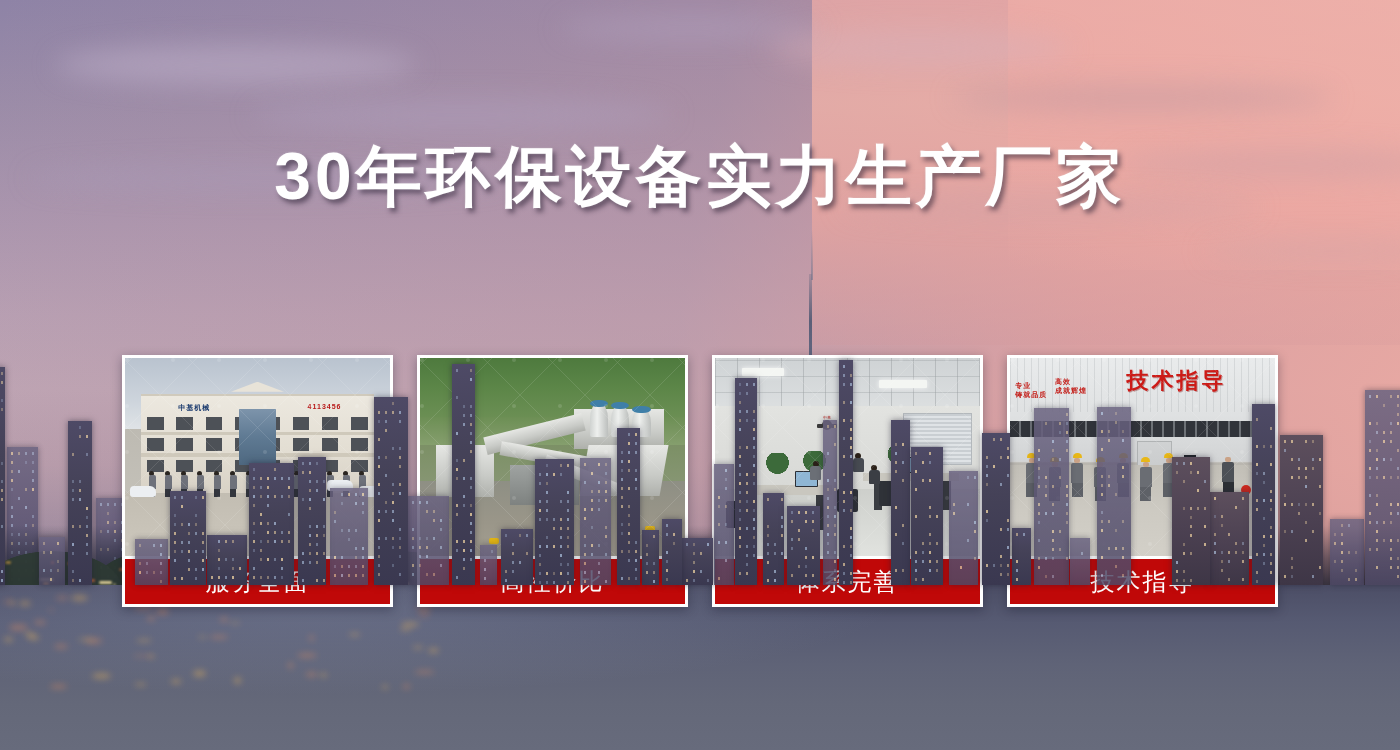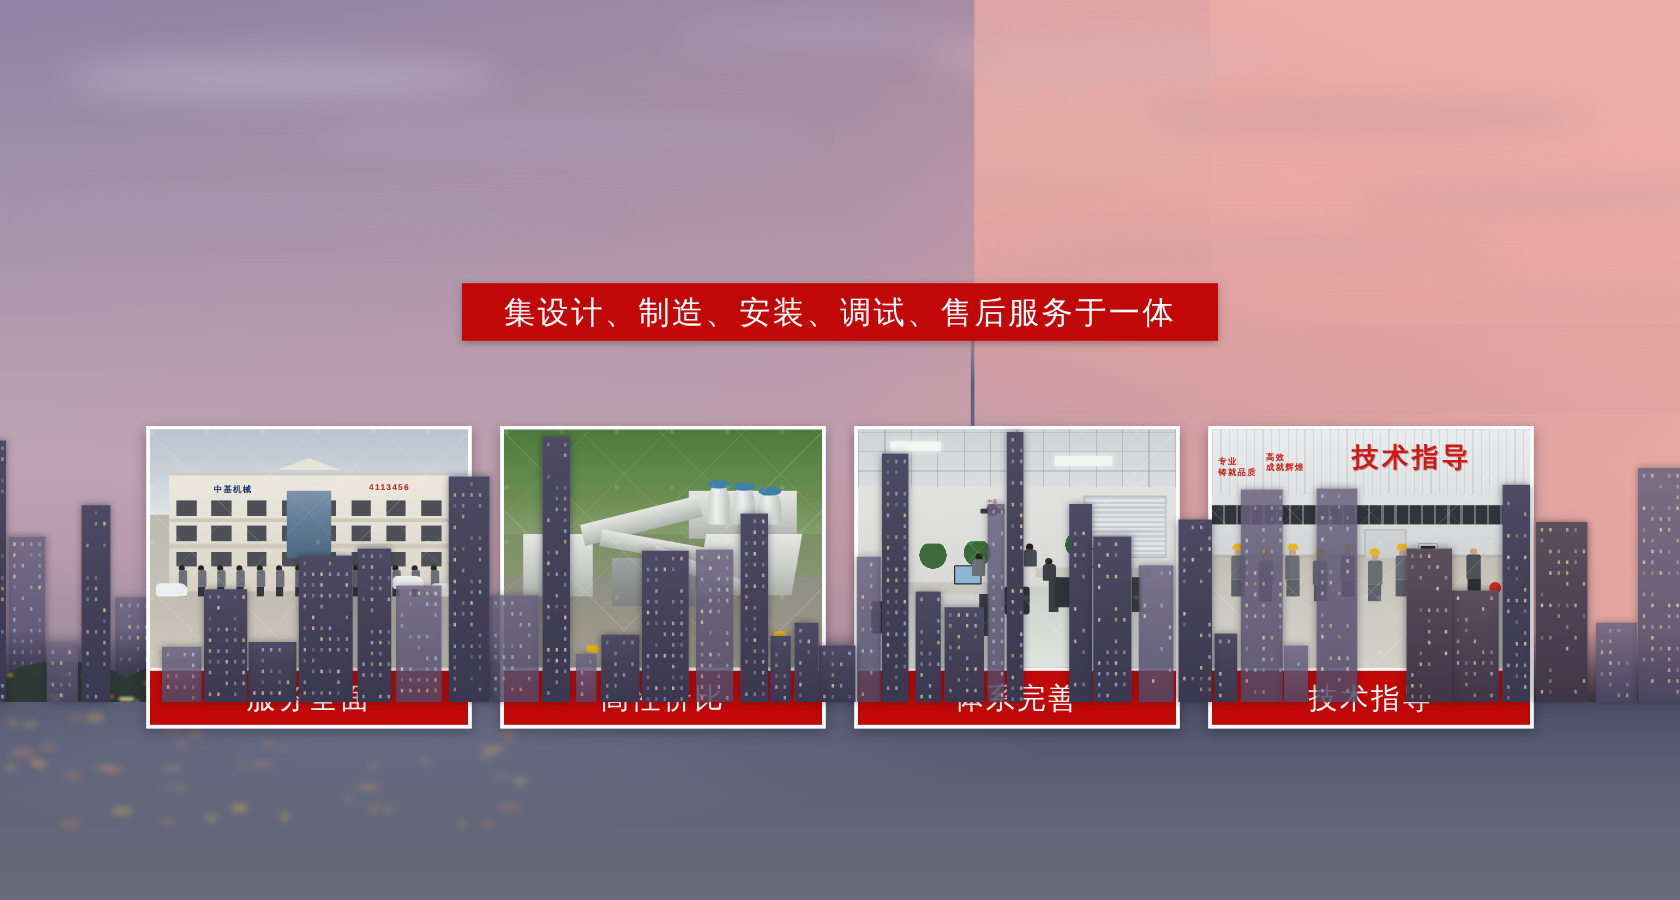--- a/index.html
+++ b/index.html
@@ -1568,24 +1568,22 @@
       <div class="reflect" style="left: 55.5815px; bottom: 150.499px; width: 12.4195px; height: 3.44287px; background: rgba(255, 150, 90, 0.45);"></div>
       <div class="reflect" style="left: 306.077px; bottom: 72.6142px; width: 11.136px; height: 5.73401px; background: rgba(255, 150, 90, 0.45);"></div>
       <div class="reflect" style="left: 288.332px; bottom: 81.3091px; width: 4.85607px; height: 6.54504px; background: rgba(255, 150, 90, 0.45);"></div>
       <div class="reflect" style="left: 8.56544px; bottom: 119.363px; width: 19.2119px; height: 6.93375px; background: rgba(255, 150, 90, 0.45);"></div>
       <div class="reflect" style="left: 234.409px; bottom: 66.0169px; width: 6.55406px; height: 6.65188px; background: rgba(250, 190, 90, 0.55);"></div>
       <div class="reflect" style="left: 133.478px; bottom: 93.0099px; width: 19.6694px; height: 2.51305px; background: rgba(255, 150, 90, 0.45);"></div>
       <div class="reflect" style="left: 77.6003px; bottom: 109.103px; width: 16.5807px; height: 2.68437px; background: rgba(250, 190, 90, 0.55);"></div>
       <div class="reflect" style="left: 136.053px; bottom: 107.615px; width: 16.3849px; height: 3.58875px; background: rgba(250, 190, 90, 0.55);"></div>
     </div>
 
-
-  <div class="subbanner">
-    <span>集设计、制造、安装、调试、售后服务于一体</span>
-  </div>
+  <div class="headline">30年环保设备实力生产厂家</div>
+
 
   <div class="cards">
 
     <div class="card">
       <div class="card-photo">
         <div class="p1">
           <div class="p1-sky"></div>
           <div class="p1-bldg">
             <div class="p1-sign">中基机械</div>
             <div class="p1-phone">4113456</div>

